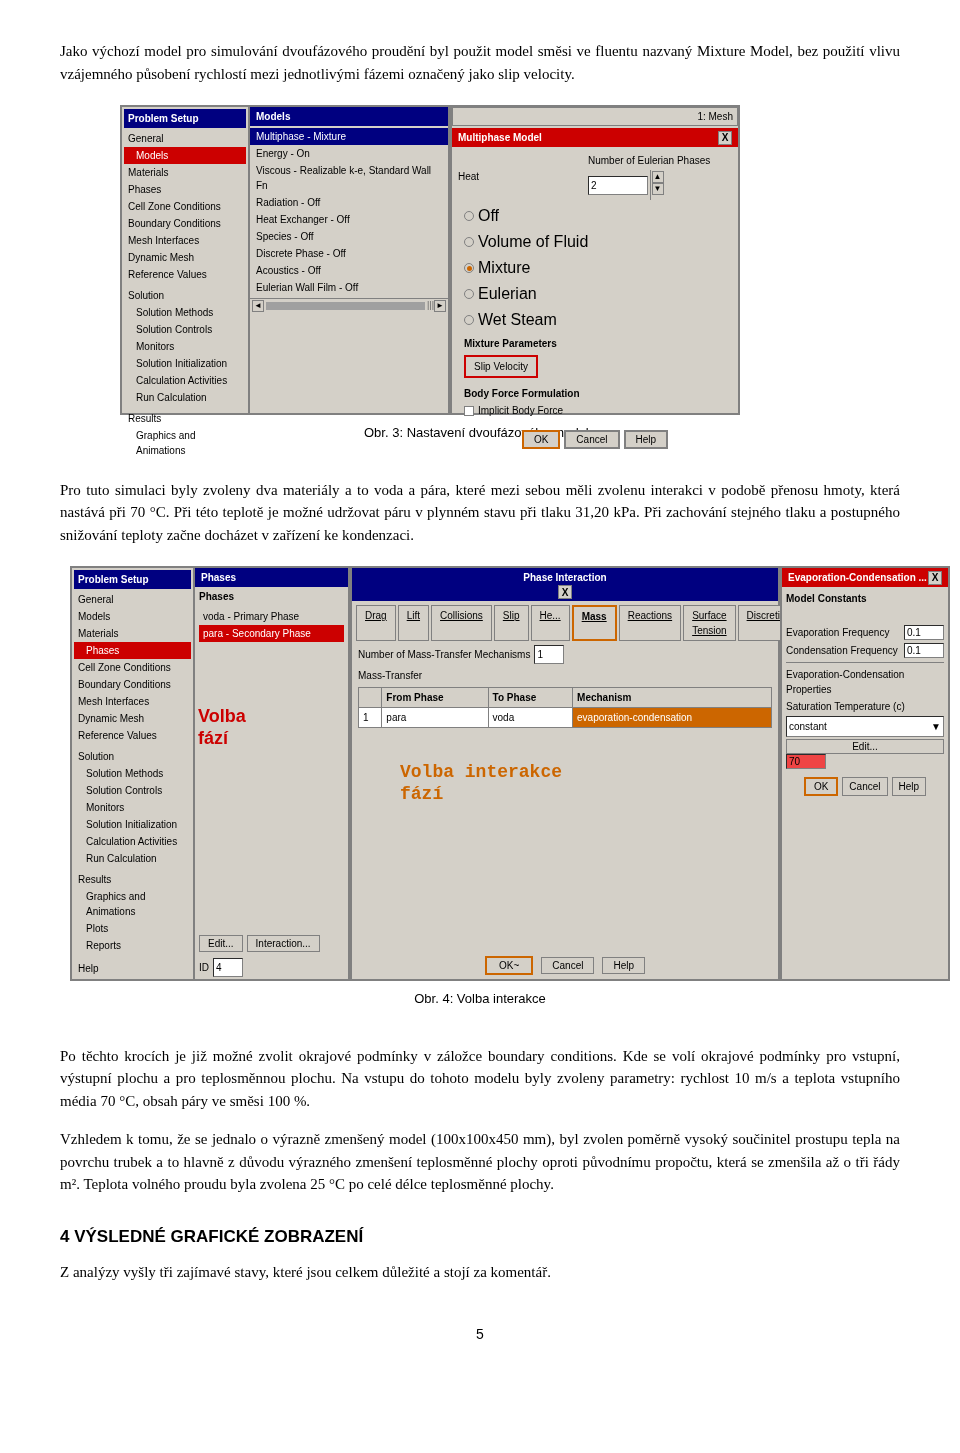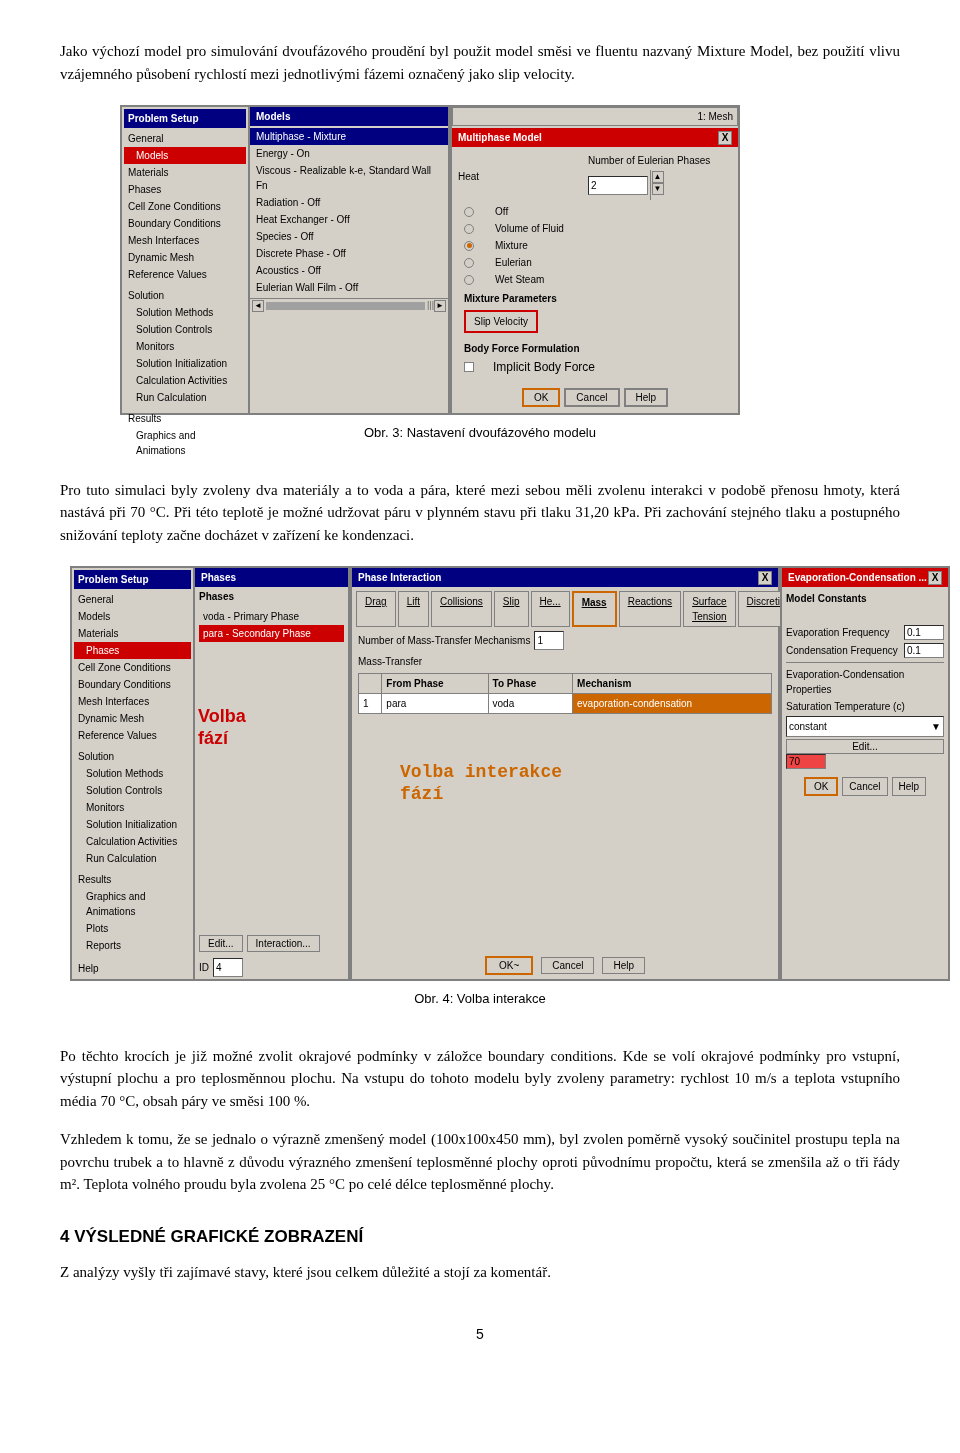--- a/index.html
+++ b/index.html
@@ -129,20 +129,21 @@
       color: #fff;
       padding: 2px 6px;
       font-size: 10px;
       font-weight: bold;
       display: flex;
       justify-content: space-between;
       align-items: center;
     }
     .dialog-title-bar.blue {
       background: #000080;
+      flex-direction: column;
     }
     .dialog-close-btn {
       background: #d4d0c8;
       border: 1px solid #808080;
       color: #000;
       width: 14px;
       height: 14px;
       display: flex;
       align-items: center;
       justify-content: center;
@@ -168,23 +169,23 @@
       background: #fff;
       padding: 1px 2px;
       font-size: 10px;
     }
     .radio-group {
       margin: 4px 6px;
     }
     .radio-row {
       display: flex;
       align-items: center;
-      gap: 21px;
+      gap: 4px;
       margin-bottom: 2px;
-      font-size: 10px;
+      font-size: 16px;
     }
     .radio-dot {
       width: 10px;
       height: 10px;
       border-radius: 50%;
       border: 1px solid #808080;
       background: #d4d0c8;
       display: flex;
       align-items: center;
       justify-content: center;
@@ -206,23 +207,23 @@
       border: 2px solid #cc0000;
       padding: 2px 8px;
       font-size: 10px;
       margin: 2px 6px;
       cursor: pointer;
       display: inline-block;
     }
     .checkbox-row {
       display: flex;
       align-items: center;
-      gap: 19px;
+      gap: 4px;
       margin: 2px 6px;
-      font-size: 12px;
+      font-size: 10px;
     }
     .checkbox-box {
       width: 10px;
       height: 10px;
       border: 1px solid #808080;
       background: #fff;
     }
     .dialog-buttons {
       display: flex;
       gap: 4px;

